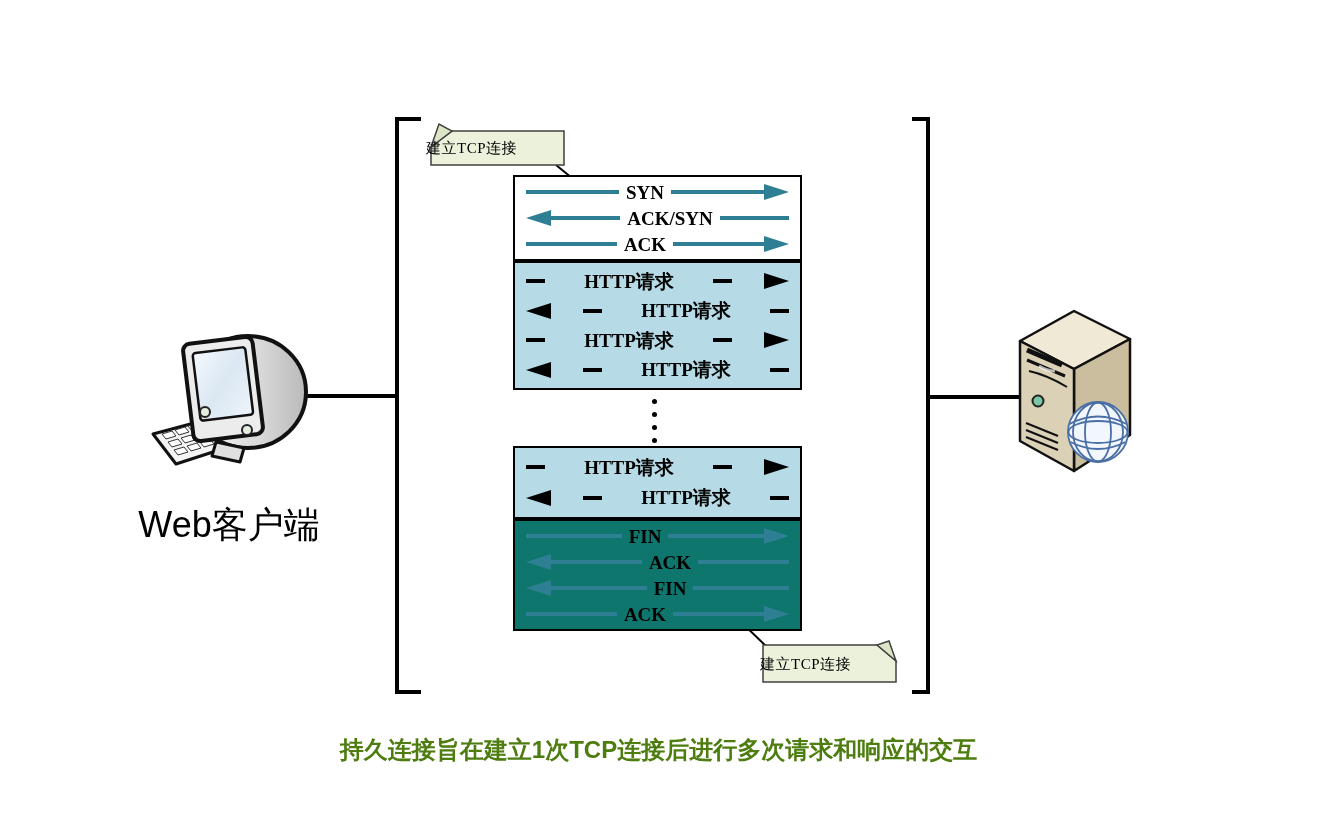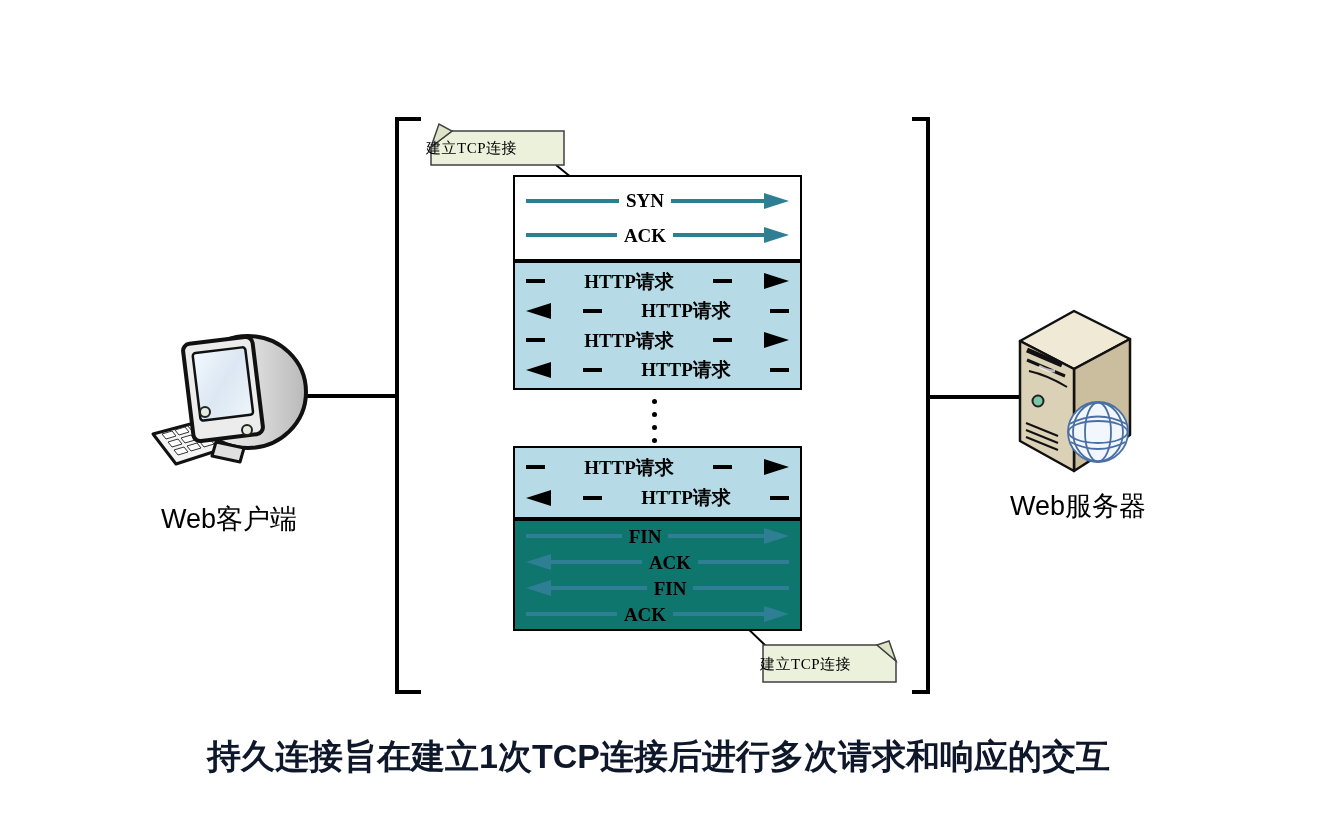--- a/index.html
+++ b/index.html
@@ -35,27 +35,27 @@
   
   .note{position:absolute;width:140px;height:46px;}
   .note .txt{position:absolute;left:0;right:0;
     font-family:"Liberation Serif",serif;font-size:15px;color:#000;letter-spacing:.5px;}
   #note-top{left:426px;top:122px;}
   #note-top .txt{top:17px;}
   #note-bottom{left:760px;top:639px;}
   #note-bottom .txt{top:16px;}
 
   
-  .entity-label{position:absolute;width:190px;text-align:center;font-size:27px;color:#000;}
+  .entity-label{position:absolute;width:190px;text-align:center;font-size:36px;color:#000;}
   #client-label{left:134px;top:501px;}
   #server-label{left:983px;top:488px;}
 
   
   .caption{position:absolute;left:0;top:734px;width:100%;text-align:center;
-    font-size:34px;font-weight:bold;color:#0f172a;}
+    font-size:24px;font-weight:bold;color:#4d7c0f;}
 </style>
 </head>
 <body>
 
 <div class="canvas">
 
   <svg class="overlay" width="1317" height="817">
     <path d="M421 119 L397 119 L397 692 L421 692" fill="none" stroke="#000" stroke-width="4"></path>
     <path d="M912 119 L928 119 L928 692 L912 692" fill="none" stroke="#000" stroke-width="4"></path>
     <line x1="305" y1="396" x2="397" y2="396" stroke="#000" stroke-width="4"></line>
@@ -139,20 +139,26 @@
   </svg>
 
   <div class="msgbox" id="box-tcp-setup">
     <div class="row teal">
       <span class="seg"></span>
       <span class="lbl">SYN</span>
       <span class="seg"></span>
       <span class="head r"></span>
     </div>
     <div class="row teal">
+      <span class="head l"></span>
+      <span class="seg"></span>
+      <span class="lbl">ACK/SYN</span>
+      <span class="seg"></span>
+    </div>
+    <div class="row teal">
       <span class="seg"></span>
       <span class="lbl">ACK</span>
       <span class="seg"></span>
       <span class="head r"></span>
     </div>
   </div>
 
   <div class="msgbox" id="box-http-1">
     <div class="row black">
       <span class="seg"></span>
@@ -239,17 +245,16 @@
 
   <div class="note" id="note-bottom">
     <svg width="140" height="46" viewBox="0 0 140 46">
       <polygon points="3,6 117,6 136,22 136,43 3,43" fill="#ecf1dc" stroke="#404040" stroke-width="1.5"></polygon>
       <polygon points="117,6 136,22 129,2" fill="#dce5c6" stroke="#404040" stroke-width="1.5"></polygon>
     </svg>
     <span class="txt">建立TCP连接</span>
   </div>
 
   <div class="entity-label" id="client-label">Web客户端</div>
-  <div class="entity-label" id="server-label">Web服务器</div>
 
   <div class="caption">持久连接旨在建立1次TCP连接后进行多次请求和响应的交互</div>
 
 </div>
 
 </body></html>

